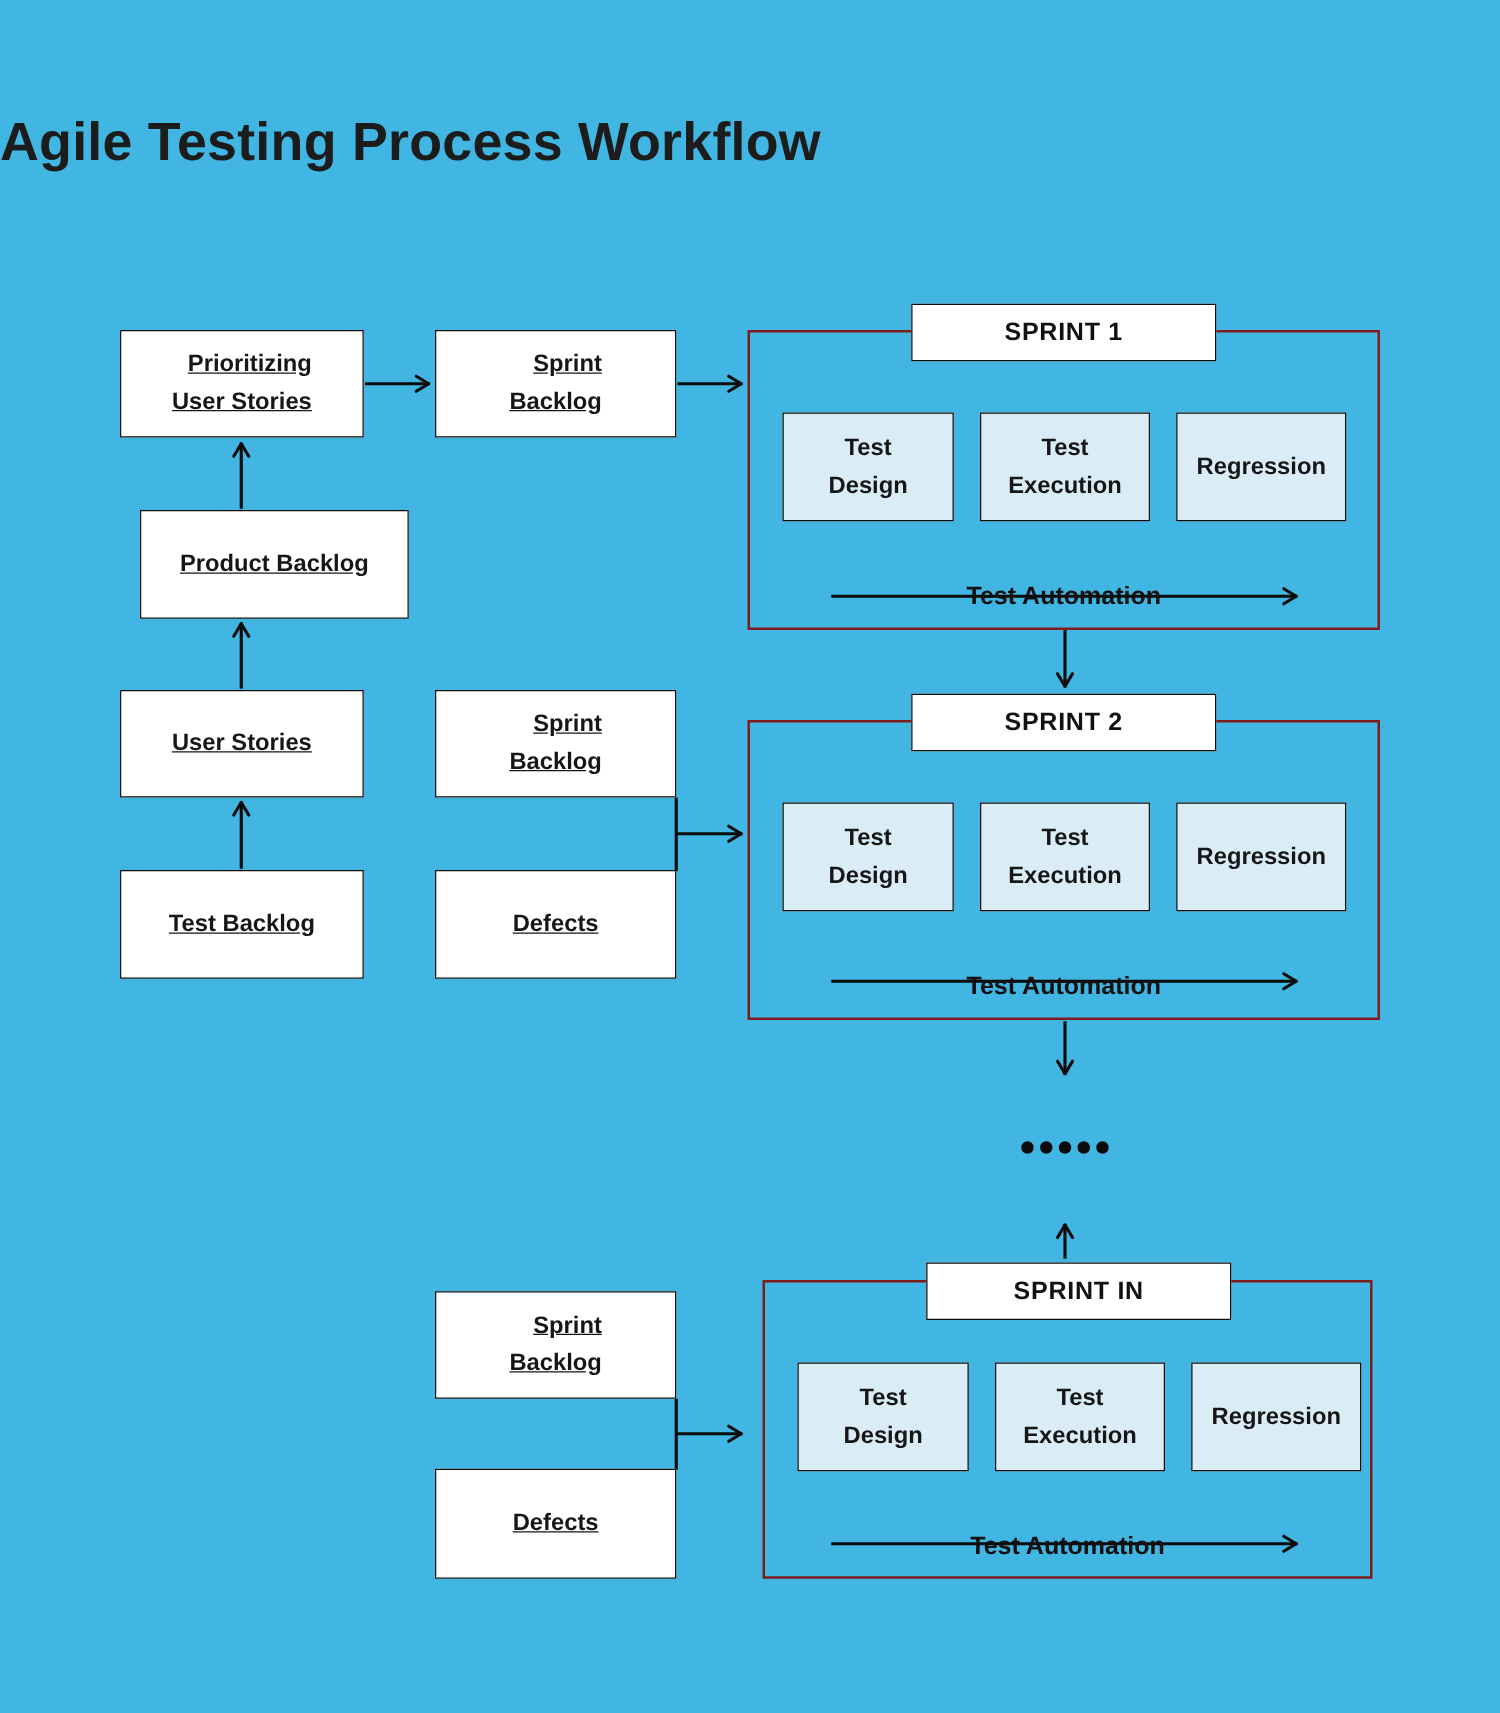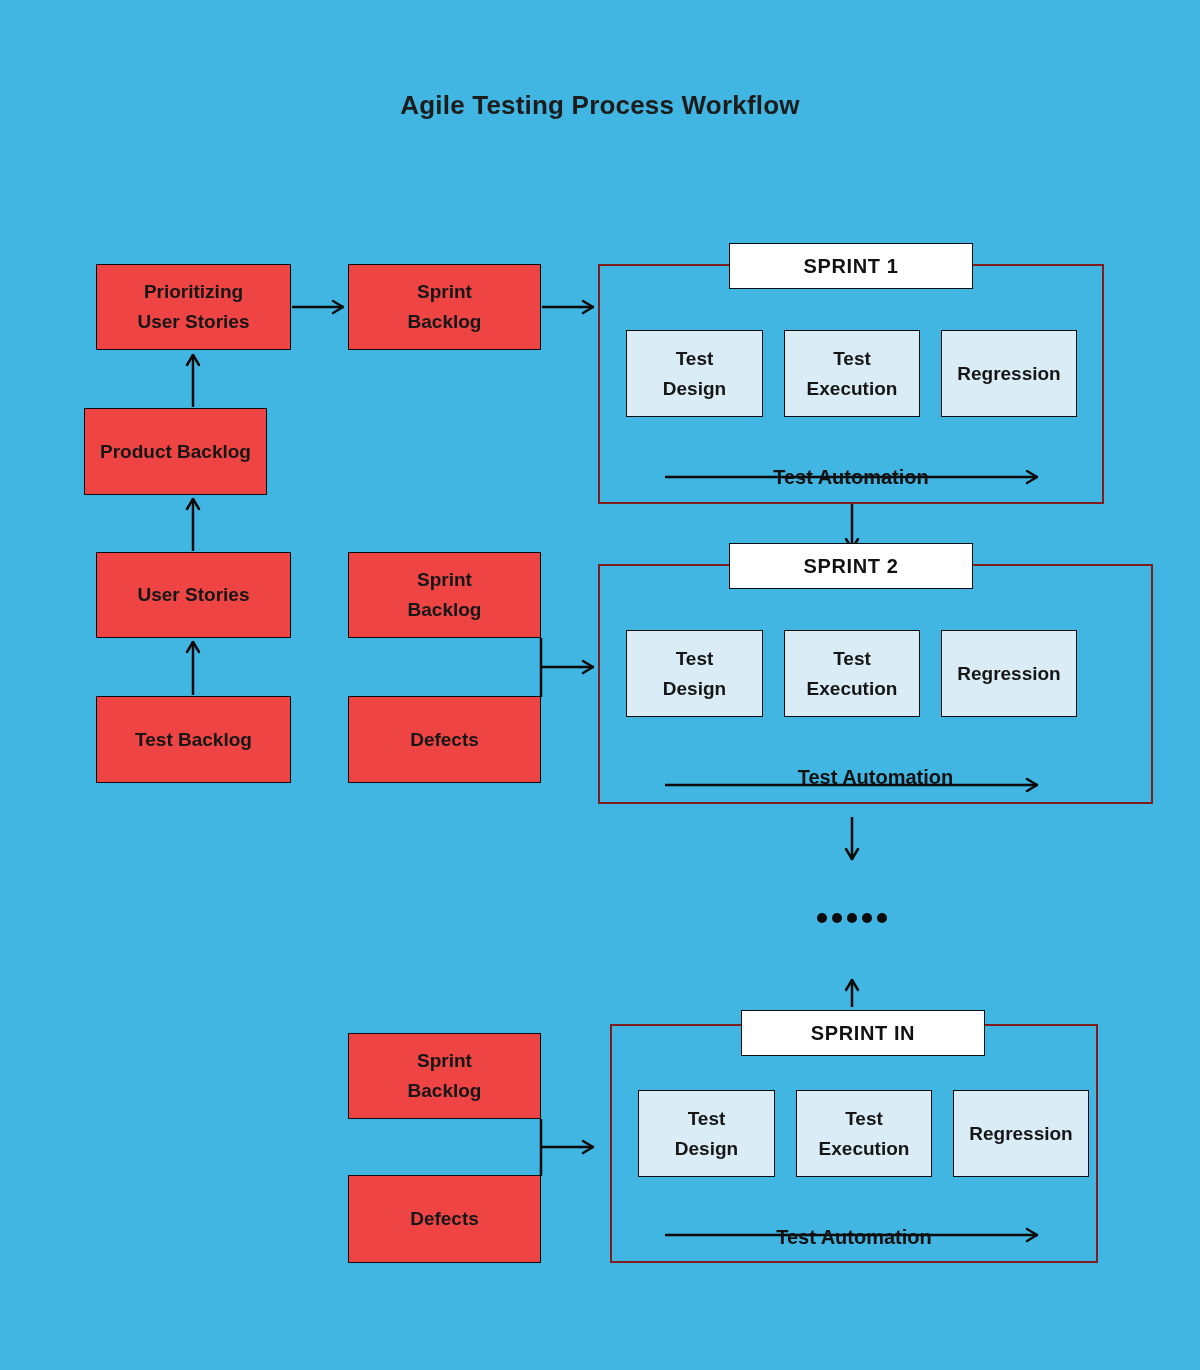--- a/index.html
+++ b/index.html
@@ -1,22 +1,22 @@
 <!DOCTYPE html>
 <html><head>
 <meta charset="utf-8">
 <style>
   html,body{margin:0;padding:0;background:#41B6E2;}
   .canvas{position:relative;width:1200px;height:1370px;background:#41B6E2;
     font-family:"Liberation Sans",sans-serif;overflow:hidden;}
-  .title{position:absolute;top:90px;left:0;width:100%;text-align:center;margin:0;
-    font-size:26px;font-weight:700;color:#1c1c1c;letter-spacing:.2px;}
-  .node{position:absolute;background:#ef4444;border:1.5px solid #0c0c0c;box-sizing:border-box;
-    display:flex;align-items:center;justify-content:center;text-align:center;
-    font-size:19px;font-weight:700;color:#161616;line-height:30px;white-space:pre-line;}
+  .title{position:absolute;top:90px;left:0;width:100%;text-align:left;margin:0;
+    font-size:43px;font-weight:700;color:#1c1c1c;letter-spacing:.2px;}
+  .node{position:absolute;background:#ffffff;border:1.5px solid #0c0c0c;box-sizing:border-box;
+    display:flex;align-items:center;justify-content:center;text-align:right;
+    font-size:19px;font-weight:700;color:#161616;line-height:30px;white-space:pre-line;text-decoration:underline;}
   .sprint{position:absolute;border:2px solid #7f1d1d;box-sizing:border-box;}
   .sprint-label{position:absolute;left:129px;width:244px;height:46px;background:#FFFFFF;
     border:1.5px solid #0c0c0c;box-sizing:border-box;display:flex;align-items:center;
     justify-content:center;font-size:20px;font-weight:700;color:#111;letter-spacing:.6px;z-index:2;}
   .task{position:absolute;top:64px;height:87px;background:#DAEDF7;border:1.5px solid #0c0c0c;
     box-sizing:border-box;display:flex;align-items:center;justify-content:center;text-align:center;
     font-size:19px;font-weight:700;color:#161616;line-height:30px;white-space:pre-line;}
   .automation{position:absolute;left:0;top:176px;width:100%;text-align:center;
     font-size:20px;font-weight:700;color:#111;margin-top:24px;}
   .connectors{position:absolute;left:0;top:0;width:1200px;height:1370px;pointer-events:none;}
@@ -50,21 +50,21 @@
       <line x1="541" y1="1119" x2="541" y2="1176"></line>
       <line x1="541" y1="1147" x2="594" y2="1147" marker-end="url(#ah)"></line>
       <line x1="665" y1="477" x2="1038" y2="477" marker-end="url(#ah)"></line>
       <line x1="665" y1="785" x2="1038" y2="785" marker-end="url(#ah)"></line>
       <line x1="665" y1="1235" x2="1038" y2="1235" marker-end="url(#ah)"></line>
     </g>
   </svg>
 
   <div class="node" style="left:96px;top:264px;width:195px;height:86px">Prioritizing
 User Stories</div>
-  <div class="node" style="left:84px;top:408px;width:183px;height:87px">Product Backlog</div>
+  <div class="node" style="left:112px;top:408px;width:215px;height:87px">Product Backlog</div>
   <div class="node" style="left:96px;top:552px;width:195px;height:86px">User Stories</div>
   <div class="node" style="left:96px;top:696px;width:195px;height:87px">Test Backlog</div>
 
   <div class="node" style="left:348px;top:264px;width:193px;height:86px">Sprint
 Backlog</div>
   <div class="node" style="left:348px;top:552px;width:193px;height:86px">Sprint
 Backlog</div>
   <div class="node" style="left:348px;top:696px;width:193px;height:87px">Defects</div>
   <div class="node" style="left:348px;top:1033px;width:193px;height:86px">Sprint
 Backlog</div>
@@ -73,21 +73,21 @@
   <div class="sprint" style="left:598px;top:264px;width:506px;height:240px">
     <div class="sprint-label" style="top:-23px">SPRINT 1</div>
     <div class="task" style="left:26px;width:137px">Test
 Design</div>
     <div class="task" style="left:184px;width:136px">Test
 Execution</div>
     <div class="task" style="left:341px;width:136px">Regression</div>
     <div class="automation">Test Automation</div>
   </div>
 
-  <div class="sprint" style="left:598px;top:564px;width:555px;height:240px">
+  <div class="sprint" style="left:598px;top:576px;width:506px;height:240px">
     <div class="sprint-label" style="top:-23px">SPRINT 2</div>
     <div class="task" style="left:26px;width:137px">Test
 Design</div>
     <div class="task" style="left:184px;width:136px">Test
 Execution</div>
     <div class="task" style="left:341px;width:136px">Regression</div>
     <div class="automation">Test Automation</div>
   </div>
 
   <div class="dots">

